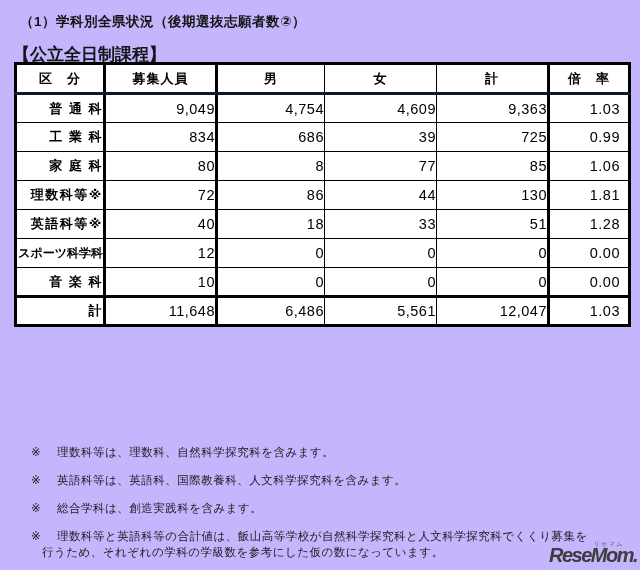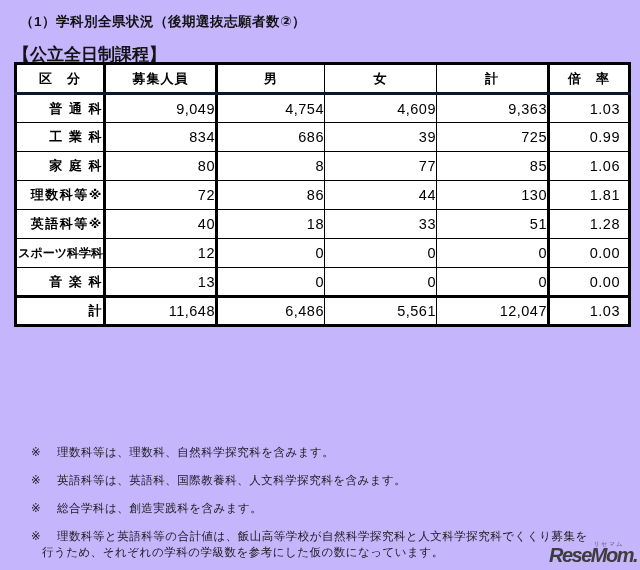--- a/index.html
+++ b/index.html
@@ -205,21 +205,21 @@
       <th class="rowlabel small">スポーツ科学科</th>
       <td class="num">12</td>
       <td class="num">0</td>
       <td class="num">0</td>
       <td class="num">0</td>
       <td class="num ratio">0.00</td>
     </tr>
 
     <tr>
       <th class="rowlabel">音 楽 科</th>
-      <td class="num">13</td>
+      <td class="num">10</td>
       <td class="num">0</td>
       <td class="num">0</td>
       <td class="num">0</td>
       <td class="num ratio">0.00</td>
     </tr>
 
 
     <tr class="total-row">
       <th class="rowlabel">計</th>
       <td class="num">11,648</td>

